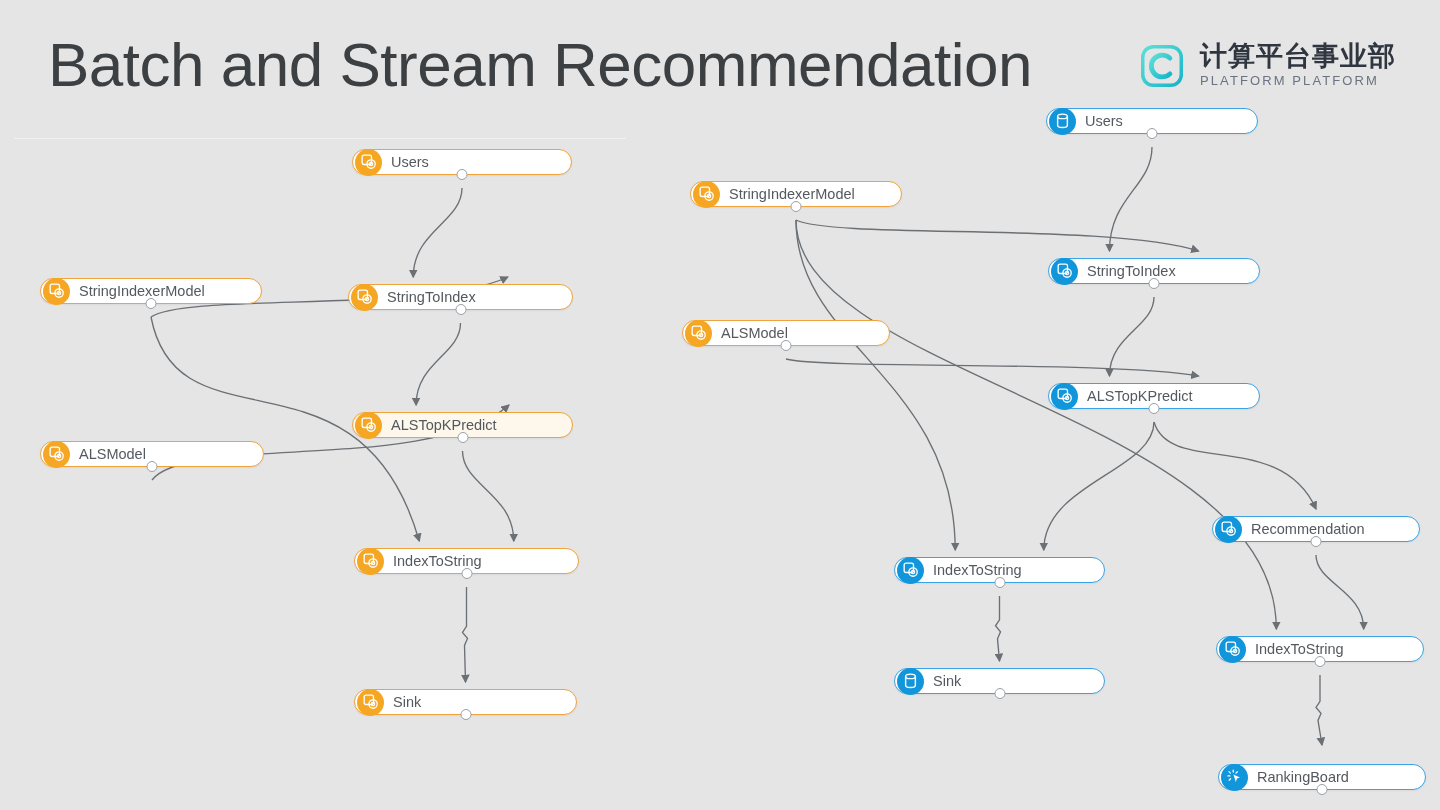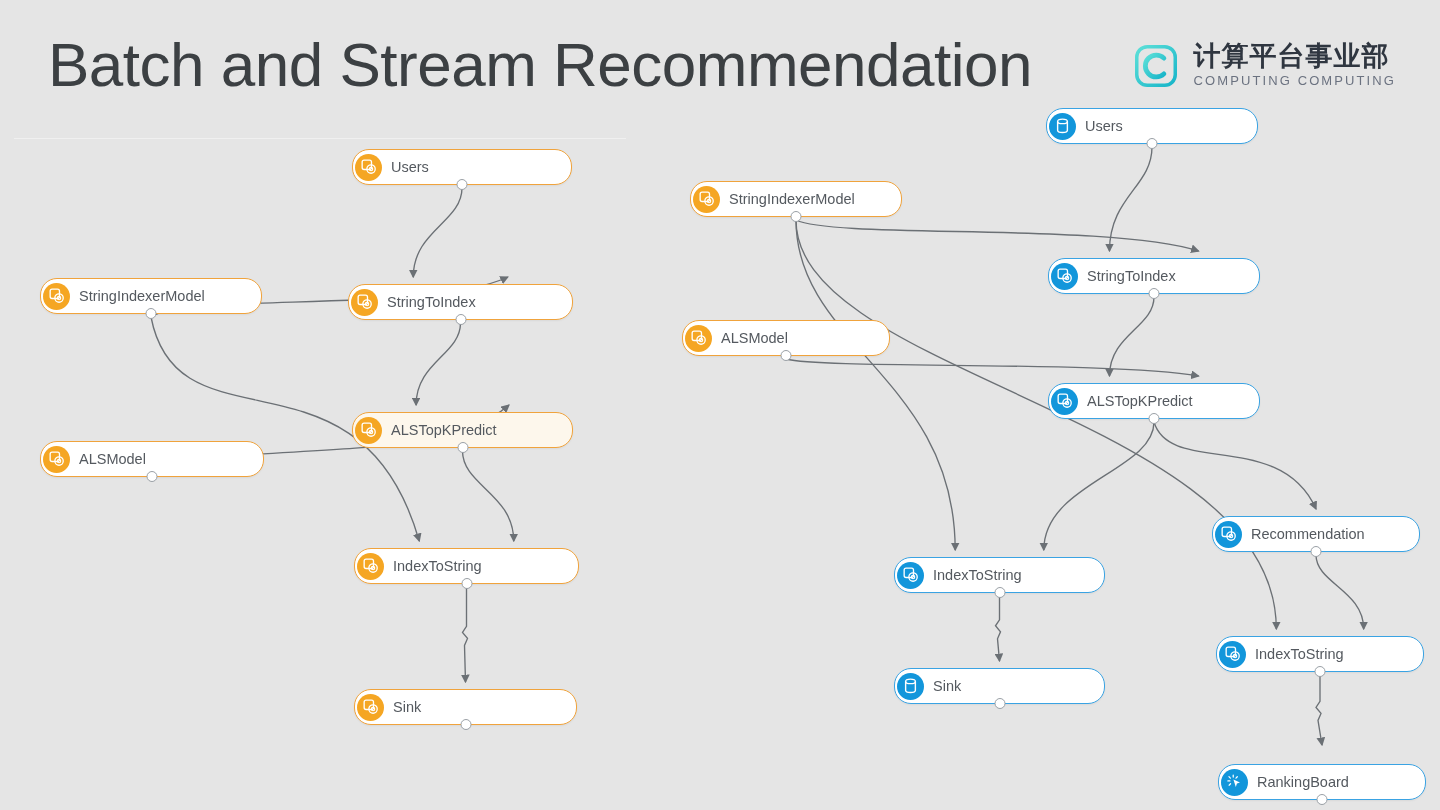--- a/index.html
+++ b/index.html
@@ -37,21 +37,21 @@
     position: absolute; left: 14px; top: 138px; width: 612px; height: 1px;
     background: #f0f0f0;
   }
 
   
   .canvas { position: absolute; inset: 0; }
   .edge-layer { position: absolute; inset: 0; width: 1440px; height: 810px; pointer-events: none; }
 
   
   .node {
-    position: absolute; height: 36px; border-radius: 17px;
+    position: absolute; height: 26px; border-radius: 17px;
     display: flex; align-items: center;
     background: #ffffff;
     border: 1.3px solid #f0a33c;
     box-shadow: 0 1px 2px rgba(0,0,0,0.05);
     text-align: right;
   }
   .node.blue { border-color: #3aa3e3; }
   .node.selected { background: #fdf7ec; }
 
   .node-icon {
@@ -107,21 +107,21 @@
         <line x1="53" y1="16" x2="60" y2="16"></line>
         <line x1="53" y1="25" x2="60" y2="25"></line>
         <line x1="53" y1="34" x2="60" y2="34"></line>
         <line x1="53" y1="43" x2="60" y2="43"></line>
       </g>
       <rect x="10" y="10" width="44" height="44" rx="12" fill="none" stroke="url(#lg)" stroke-width="4"></rect>
       <path d="M41 23 A12.5 12.5 0 1 0 41 41" fill="none" stroke="url(#lg)" stroke-width="5.5" stroke-linecap="round"></path>
     </svg>
     <div class="logo-text">
       <div class="logo-cn">计算平台事业部</div>
-      <div class="logo-en">COMPUTING COMPUTING</div>
+      <div class="logo-en">PLATFORM PLATFORM</div>
     </div>
   </div>
 
   <div class="divider"></div>
 
   <div class="canvas">
     <svg class="edge-layer" id="edge-layer">
       <defs>
         <marker id="arw" viewBox="0 0 10 10" refX="8.5" refY="5" markerWidth="6.5" markerHeight="6.5" orient="auto-start-reverse">
           <path d="M0 0 L10 5 L0 10 z" fill="#6b7075"></path>

